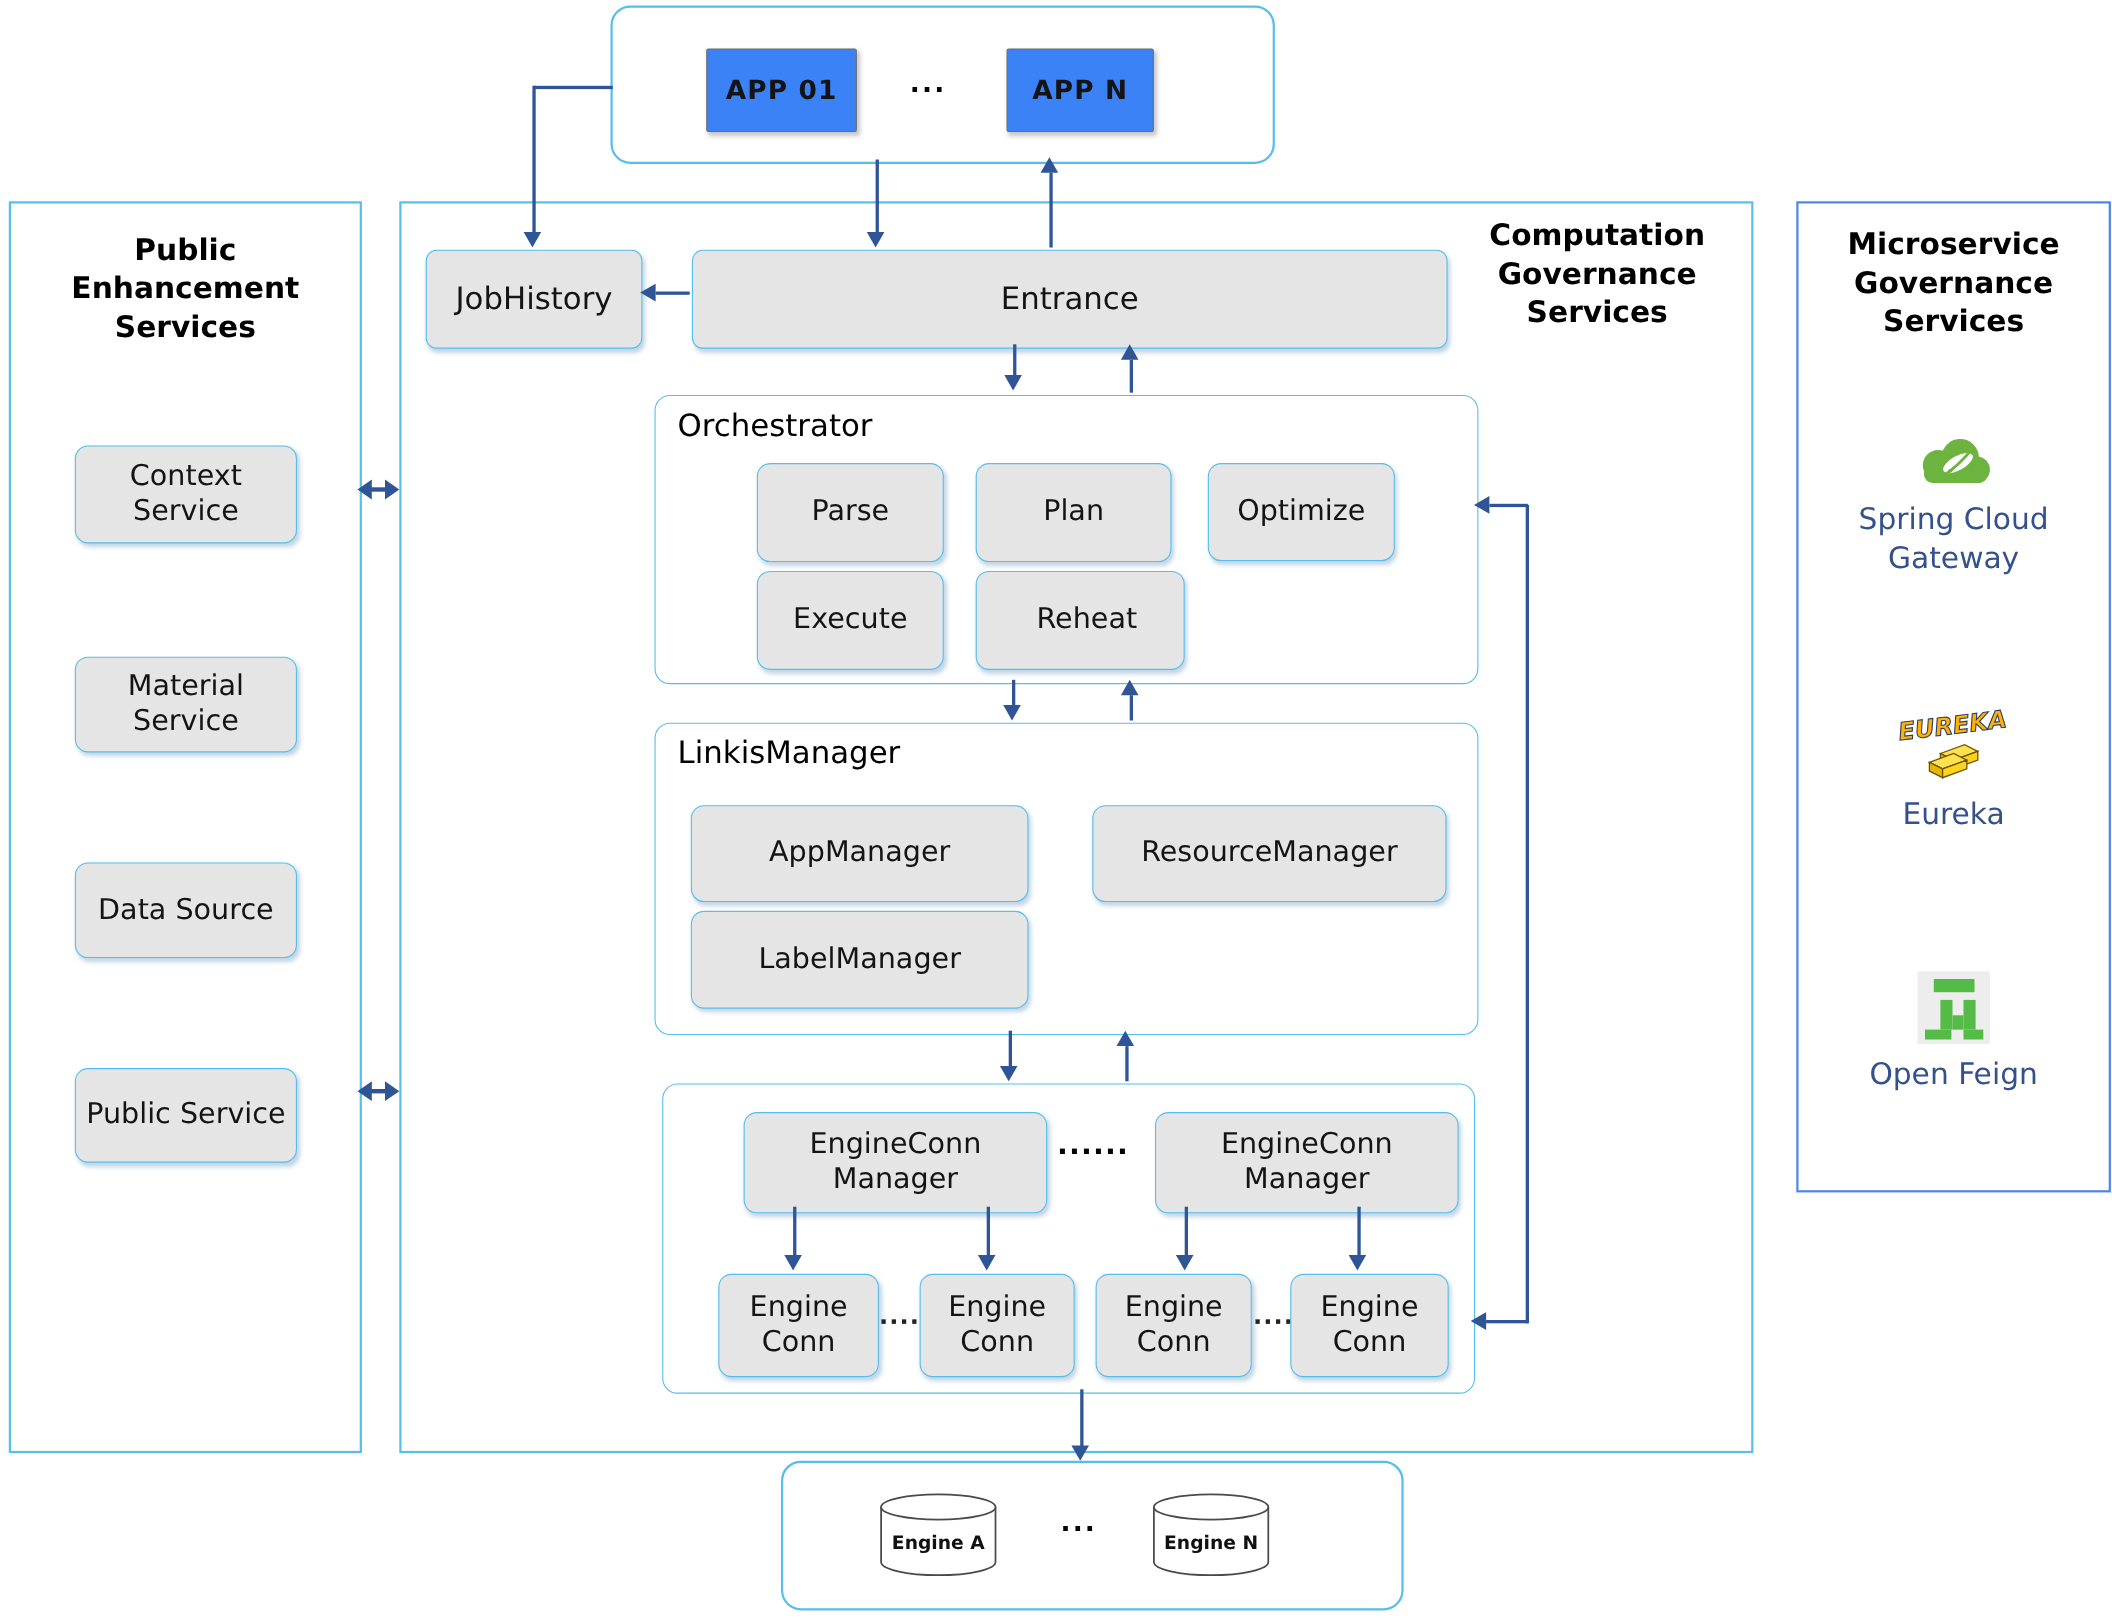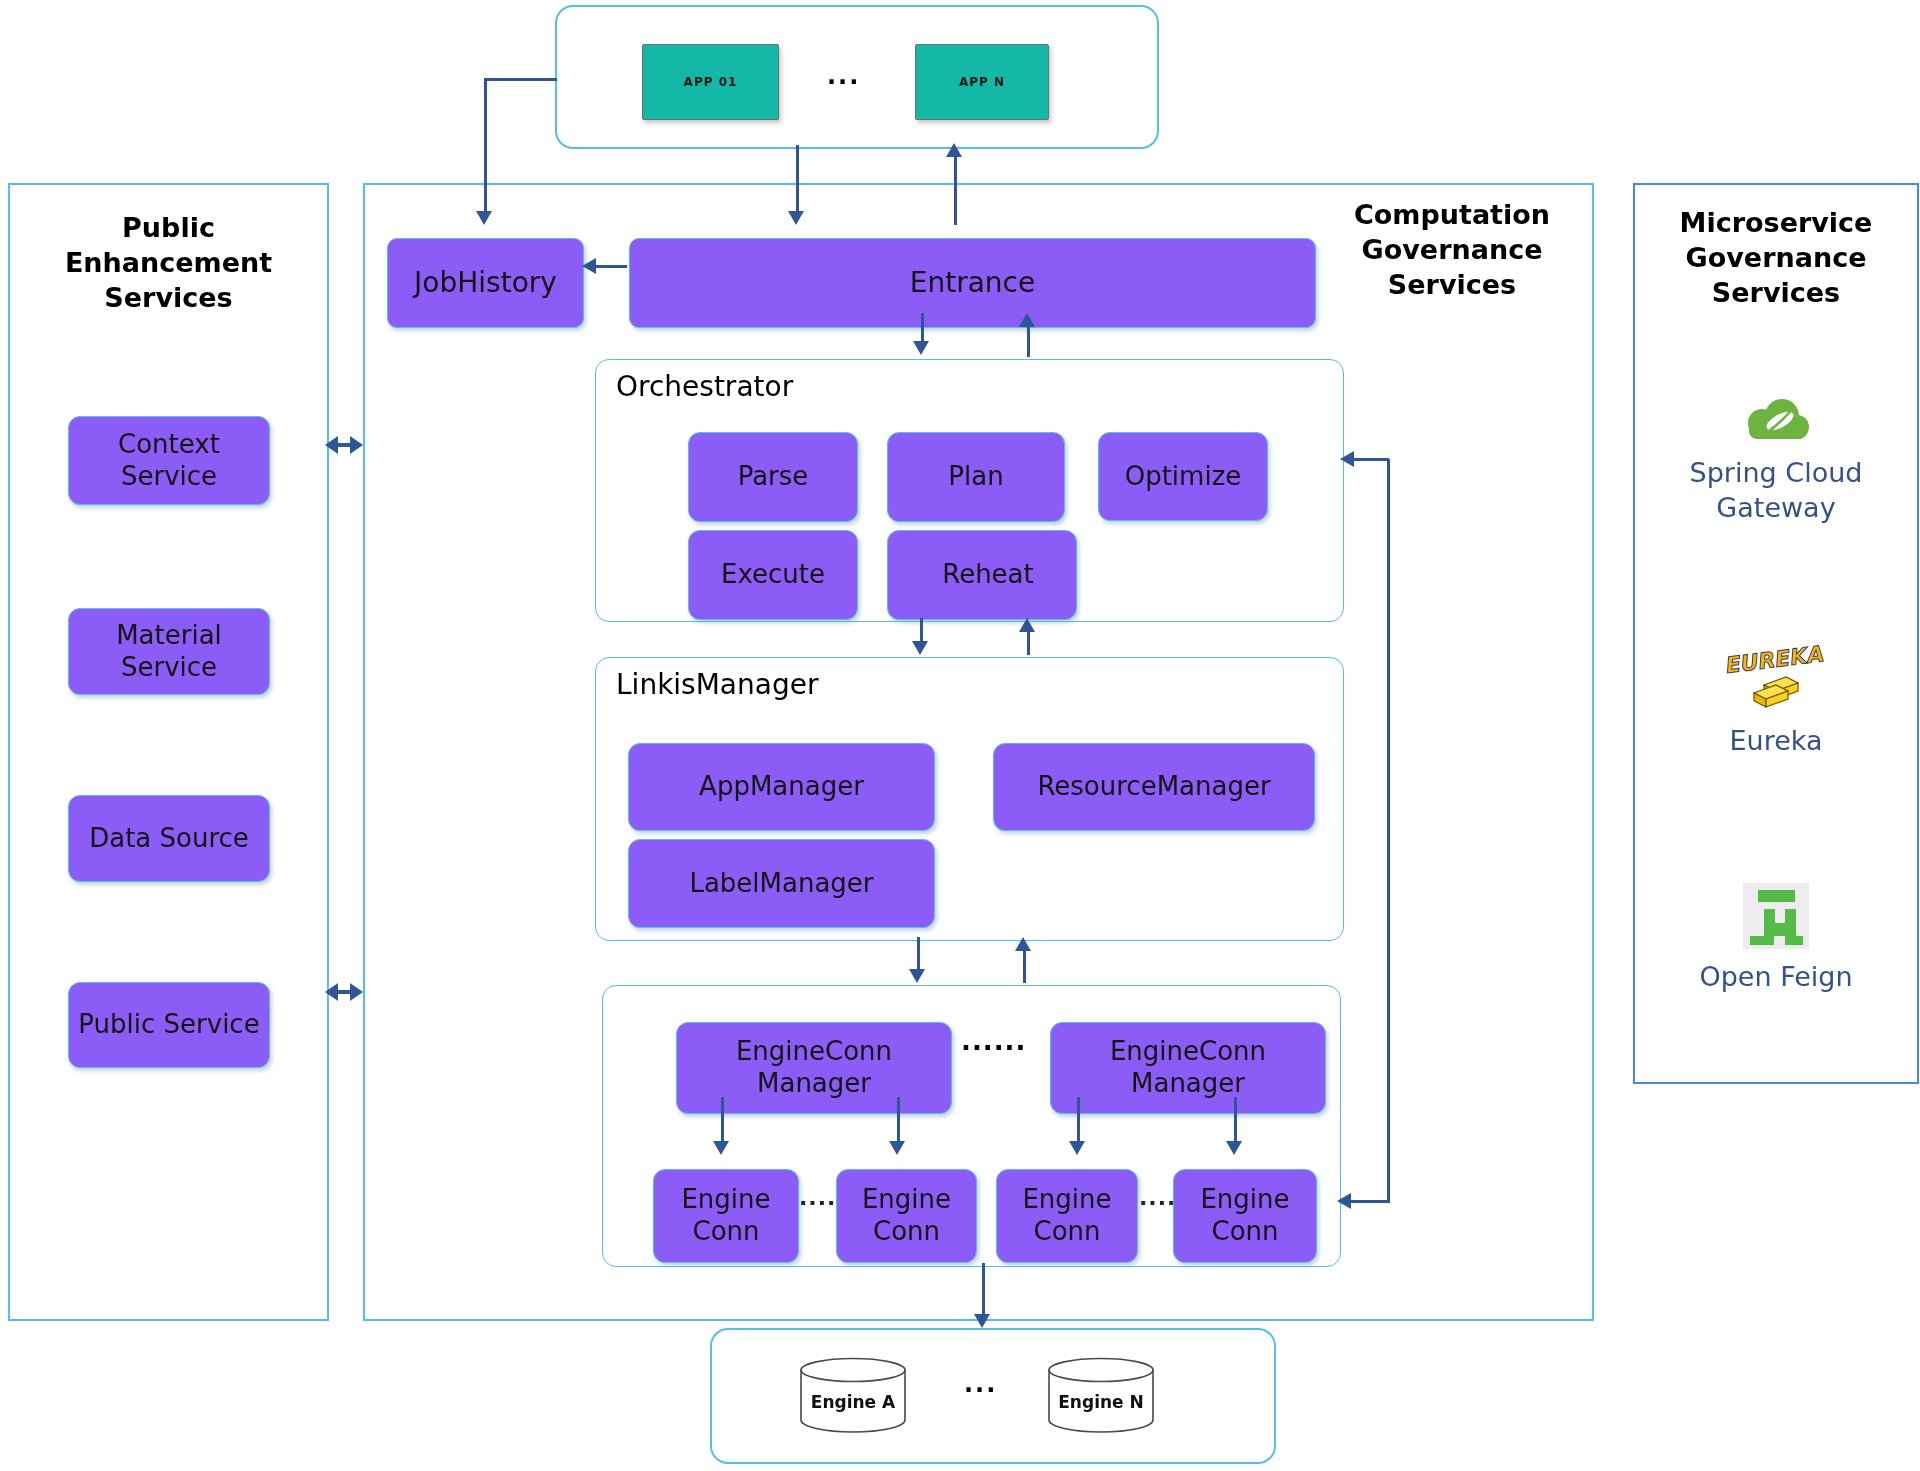--- a/index.html
+++ b/index.html
@@ -14,29 +14,29 @@
     position:relative;width:1920px;height:1471px;background:#fff;overflow:hidden;
     font-family:"DejaVu Sans","Liberation Sans",sans-serif;color:var(--ink);
   }
   .panel{position:absolute;background:#fff;border:2px solid var(--cyan);}
   .panel.blue{border-color:var(--blue);}
   .ptitle{position:absolute;left:0;right:0;text-align:center;font-size:27px;font-weight:700;line-height:1.3;color:#000;}
   .rbox{position:absolute;background:#fff;border:2px solid var(--cyan);border-radius:18px;}
   .group{position:absolute;background:#fff;border:1.8px solid var(--cyan);border-radius:14px;}
   .glabel{position:absolute;left:20px;top:10px;font-size:28px;color:#000;}
   .box{
-    position:absolute;background:#8b5cf6;border:1.8px solid var(--cyan);border-radius:12px;
+    position:absolute;background:#e5e5e5;border:1.8px solid var(--cyan);border-radius:12px;
     display:flex;align-items:center;justify-content:center;text-align:center;
-    font-size:26px;line-height:1.22;box-shadow:2px 3px 4px rgba(120,160,195,.45);margin-top:11px;
+    font-size:26px;line-height:1.22;box-shadow:2px 3px 4px rgba(120,160,195,.45);
   }
   .bigbox{font-size:28px;}
   .appbox{
-    position:absolute;background:#14b8a6;border:1.6px solid #6e6e6e;border-radius:2px;
+    position:absolute;background:#3b82f6;border:1.6px solid #6e6e6e;border-radius:2px;
     display:flex;align-items:center;justify-content:center;
-    font-size:12px;font-weight:700;letter-spacing:1px;box-shadow:2px 3px 4px rgba(90,90,90,.35);
+    font-size:24px;font-weight:700;letter-spacing:1px;box-shadow:2px 3px 4px rgba(90,90,90,.35);
   }
   .dots{position:absolute;font-size:24px;font-weight:700;letter-spacing:2px;color:#000;}
   .smalldots{position:absolute;font-size:22px;font-weight:700;letter-spacing:1px;color:#222;}
   .vl{position:absolute;width:2.5px;background:var(--arrow);}
   .hl{position:absolute;height:2.5px;background:var(--arrow);}
   .ah{position:absolute;width:0;height:0;}
   .ah.down{border-left:8px solid transparent;border-right:8px solid transparent;border-top:14px solid var(--arrow);}
   .ah.up{border-left:8px solid transparent;border-right:8px solid transparent;border-bottom:14px solid var(--arrow);}
   .ah.left{border-top:8px solid transparent;border-bottom:8px solid transparent;border-right:14px solid var(--arrow);}
   .ah.bl{border-top:9px solid transparent;border-bottom:9px solid transparent;border-right:13px solid var(--arrow);}

